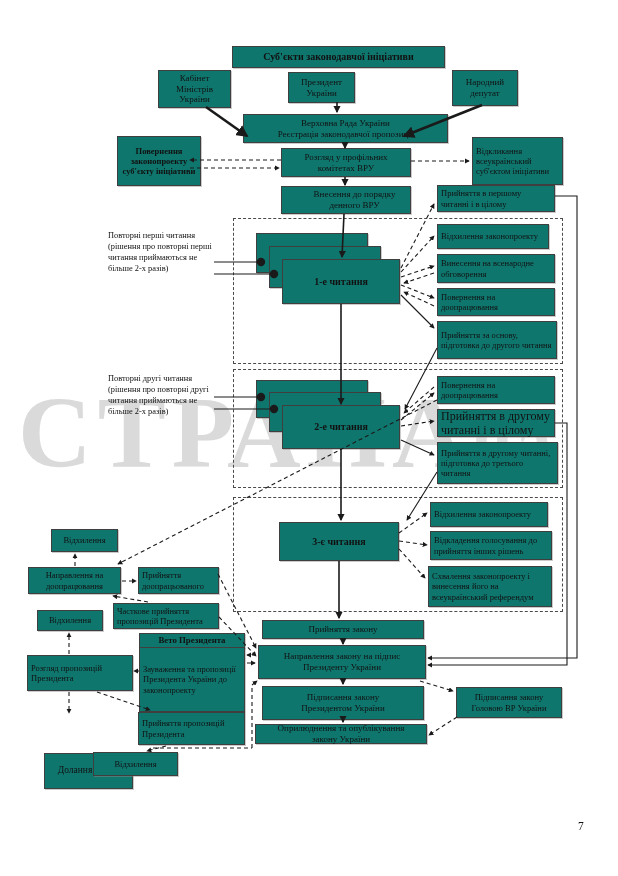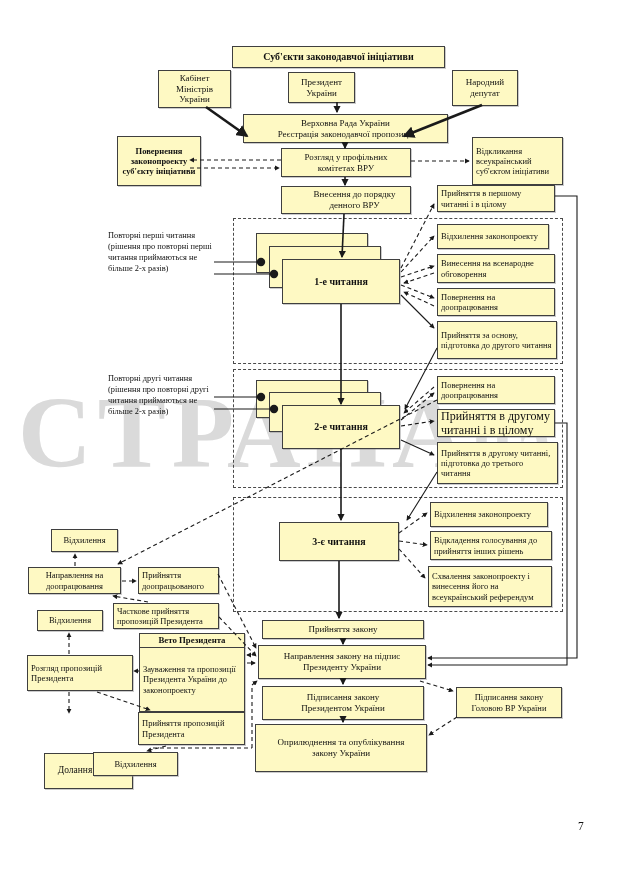--- a/index.html
+++ b/index.html
@@ -14,21 +14,21 @@
   .watermark{
     position:absolute;left:18px;top:382px;z-index:0;white-space:nowrap;
     font-family:"Liberation Serif",serif;font-weight:bold;color:#dadada;
     font-size:102px;letter-spacing:6px;line-height:1;user-select:none;
   }
   .watermark .wm-suffix{font-size:74px;color:#e3e3e3;letter-spacing:2px;}
   .group{
     position:absolute;border:1.2px dashed #4a4a4a;z-index:1;background:transparent;box-sizing:border-box;
   }
   .box{
-    position:absolute;background:#fef9c3;border:1px solid #3f3f3f;box-sizing:border-box;
+    position:absolute;background:#0f766e;border:1px solid #3f3f3f;box-sizing:border-box;
     font-size:9px;line-height:1.18;display:flex;align-items:center;justify-content:center;
     text-align:center;padding:1px 3px;z-index:2;white-space:pre-line;
     box-shadow:1px 1px 0 rgba(140,140,140,.45);
   }
   .box.left{justify-content:flex-start;text-align:left;}
   .box.bold{font-weight:bold;}
   .ann{
     position:absolute;font-size:8.4px;line-height:1.32;z-index:2;text-align:left;
   }
   .flow-svg{position:absolute;left:0;top:0;z-index:3;pointer-events:none;}
@@ -84,21 +84,21 @@
       <div class="box left" style="left: 139px; top: 647px; width: 106px; height: 65px; font-size: 8.5px;">Зауваження та пропозиції Президента України до законопроекту</div>
       <div class="box left" style="left: 27px; top: 655px; width: 106px; height: 36px; font-size: 8.5px;">Розгляд пропозицій Президента</div>
       <div class="box" style="left: 44px; top: 715px; width: 89px; height: 36px; font-size: 9.5px; margin-top: 38px;">Долання ВЕТО</div>
       <div class="box left" style="left: 138px; top: 712px; width: 107px; height: 33px; font-size: 8.5px;">Прийняття пропозицій Президента</div>
       <div class="box" style="left: 93px; top: 752px; width: 85px; height: 24px; font-size: 8.5px;">Відхилення</div>
       <div class="box" style="left: 262px; top: 620px; width: 162px; height: 19px;">Прийняття закону</div>
       <div class="box" style="left: 258px; top: 645px; width: 168px; height: 34px;">Направлення закону на підпис
 Президенту України</div>
       <div class="box" style="left: 262px; top: 686px; width: 162px; height: 34px;">Підписання закону
 Президентом України</div>
-      <div class="box" style="left: 255px; top: 724px; width: 172px; height: 48px;">Оприлюднення та опублікування
+      <div class="box" style="left: 255px; top: 724px; width: 172px; height: 20px;">Оприлюднення та опублікування
 закону України</div>
       <div class="box" style="left: 456px; top: 687px; width: 106px; height: 31px; font-size: 8.5px;">Підписання закону
 Головою ВР України</div>
     </div>
   <div id="ann-layer">
       <div class="ann" style="left: 108px; top: 230px; width: 106px;">Повторні перші читання (рішення про повторні перші читання приймаються не більше 2-х разів)</div>
       <div class="ann" style="left: 108px; top: 373px; width: 108px;">Повторні другі читання (рішення про повторні другі читання приймаються не більше 2-х разів)</div>
     </div>
 
   <svg class="flow-svg" width="618" height="876">

